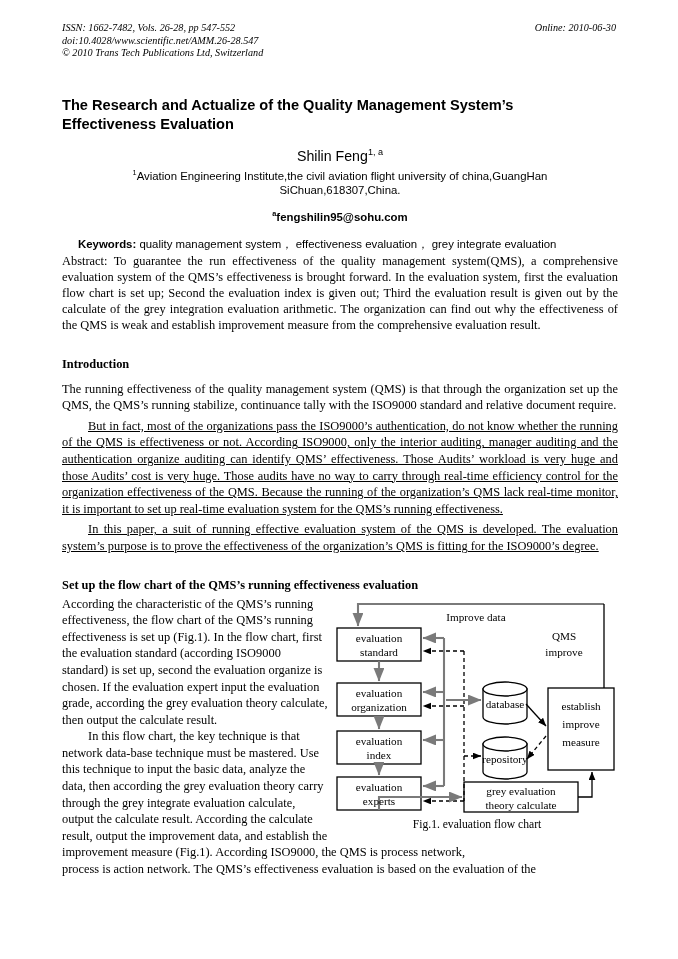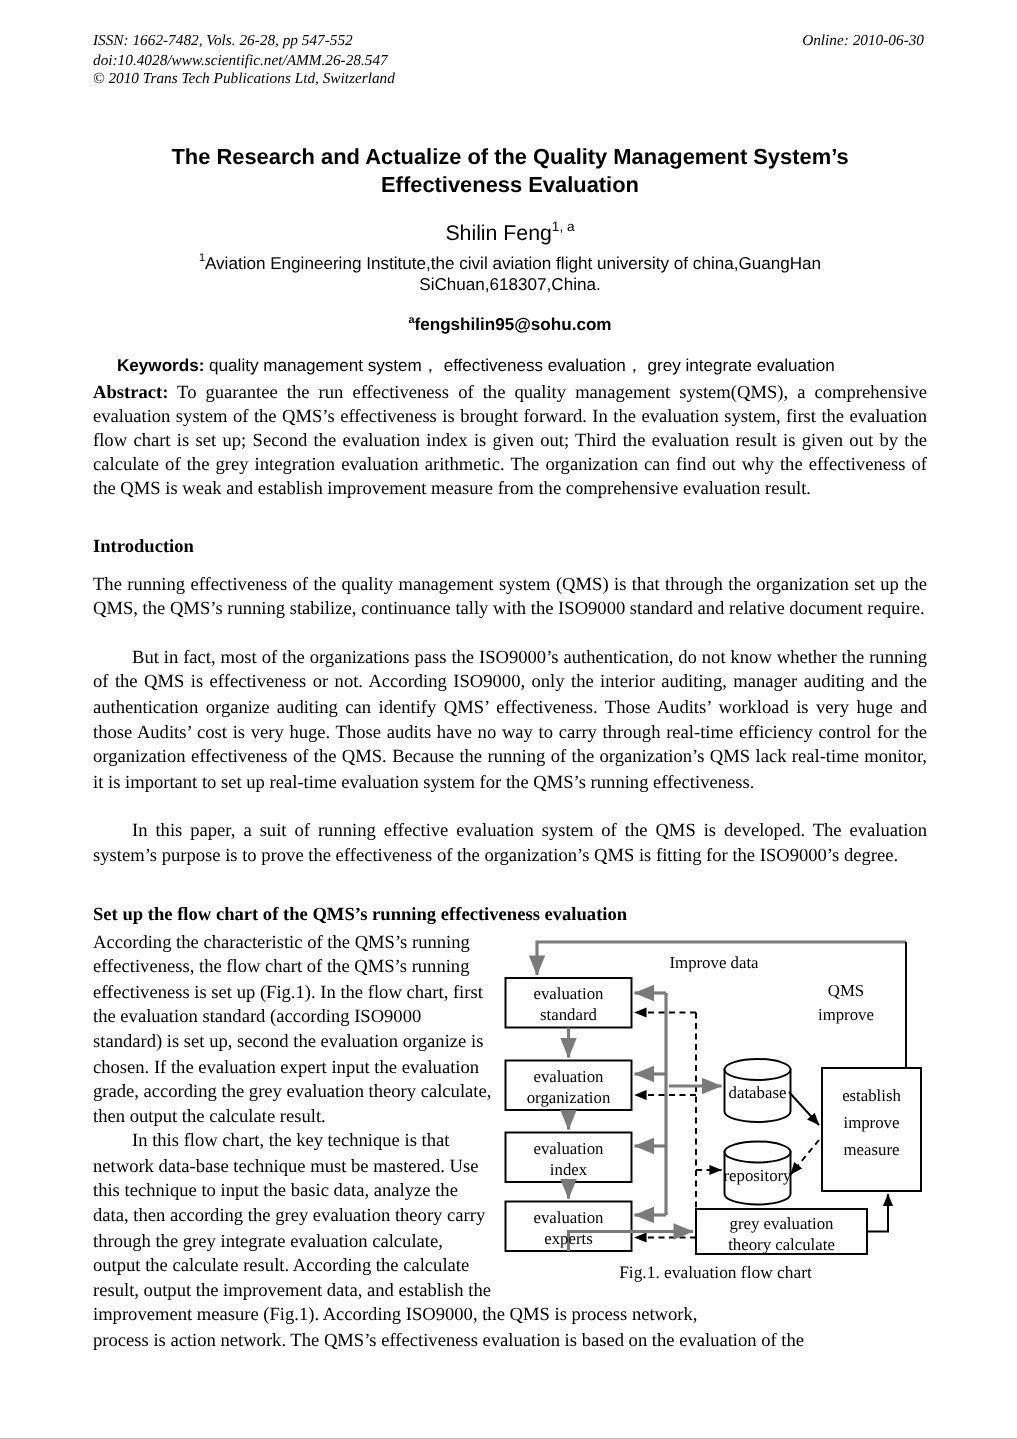--- a/index.html
+++ b/index.html
@@ -39,21 +39,20 @@
     white-space: nowrap;
   }
   .jhead div.line { white-space: nowrap; }
 
   
   .title {
     font-family: "Liberation Sans", "DejaVu Sans", sans-serif;
     font-weight: bold;
     font-size: 14.6px;
     line-height: 19px;
-    text-align: center;
     margin-top: 36px;
   }
   .author {
     font-family: "Liberation Sans", "DejaVu Sans", sans-serif;
     font-size: 14.2px;
     line-height: 18px;
     text-align: center;
     margin-top: 13px;
   }
   .affil {
@@ -85,39 +84,39 @@
     font-weight: bold;
   }
   .abstract {
     margin-top: 1px;
     font-family: "Liberation Serif", "DejaVu Serif", serif;
     font-size: 12.4px;
     line-height: 16.2px;
     text-align: justify;
   }
   .abstract .lbl {
-    font-weight: bold;
+    font-weight: normal;
   }
 
   
   .sec-head {
     font-family: "Liberation Serif", "DejaVu Serif", serif;
     font-weight: bold;
     font-size: 12.4px;
     line-height: 16px;
     margin-top: 22px;
   }
   .body-p {
     font-family: "Liberation Serif", "DejaVu Serif", serif;
     font-size: 12.4px;
     line-height: 16.6px;
     text-align: justify;
     margin-top: 9px;
   }
-  .body-p.tight { margin-top: 16px; }
+  .body-p.tight { margin-top: 4px; text-decoration: underline; }
   .indent { text-indent: 26px; }
 
   
   .figure-sec { margin-top: 3px; position: relative; }
   .fig-float {
     float: right;
     width: 282px;
     height: 243px;
     margin-left: 8px;
     position: relative;

